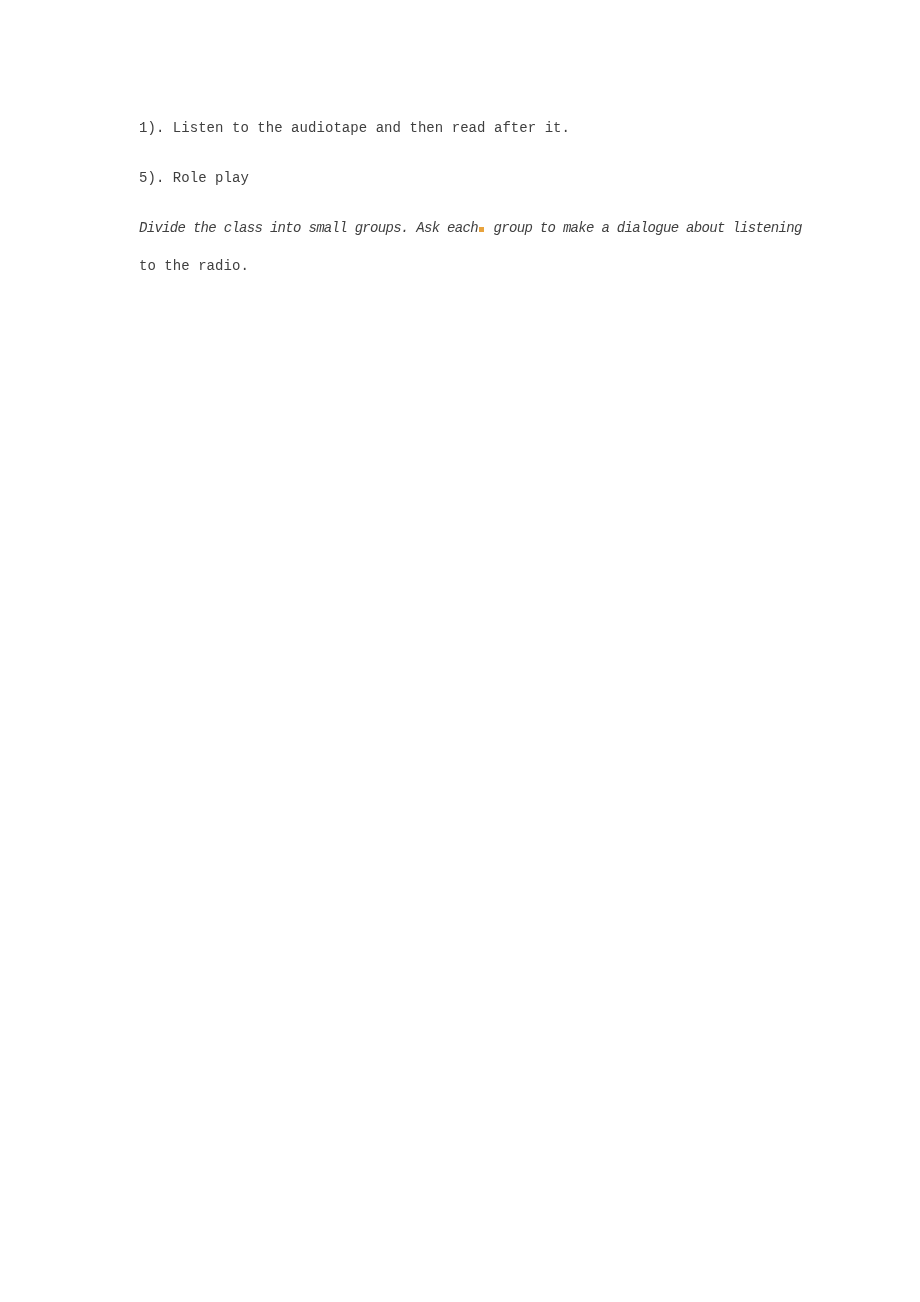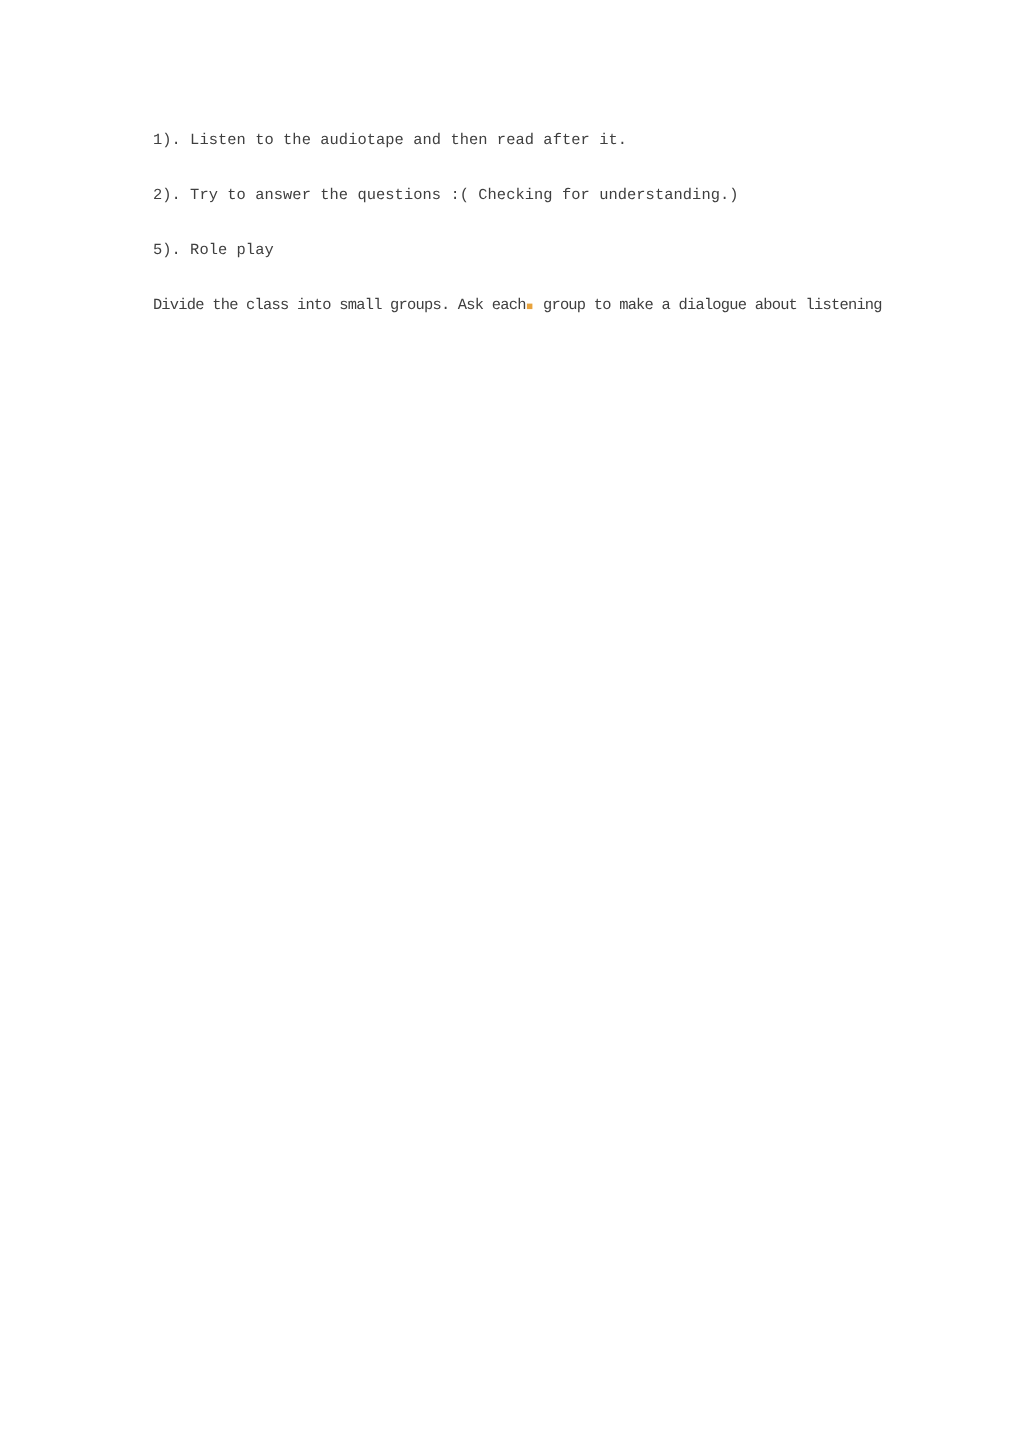--- a/index.html
+++ b/index.html
@@ -25,43 +25,44 @@
     margin: 0 0 30px 0;
     font-size: 14px;
     line-height: 20px;
     white-space: pre;
     letter-spacing: 0.05px;
   }
   
   .line.para-first {
     margin-bottom: 18px;
     letter-spacing: -0.7px;
+    font-style: italic;
   }
   .line.para-last {
     margin-bottom: 0;
   }
   .spell-dot {
     display: inline-block;
     width: 5px;
     height: 5px;
     background: #E8A33D;
     margin: 0 2px 0 1px;
     vertical-align: baseline;
   }
 </style>
 </head>
 <body>
 
 <div class="page">
 
   <p class="line"><span>1). Listen to the audiotape and then read after it.</span></p>
 
-  <p class="line"><span>2). Try to answer the questions :( Checking for understanding.)</span></p>
 
 
 
   <p class="line"><span>5). Role play</span></p>
 
 
   <p class="line para-first"><span>Divide the class into small groups. Ask each</span><span class="spell-dot"></span><span> group to make a dialogue about listening</span></p>
 
+  <p class="line para-last"><span>to the radio.</span></p>
 
 </div>
 
 </body></html>

